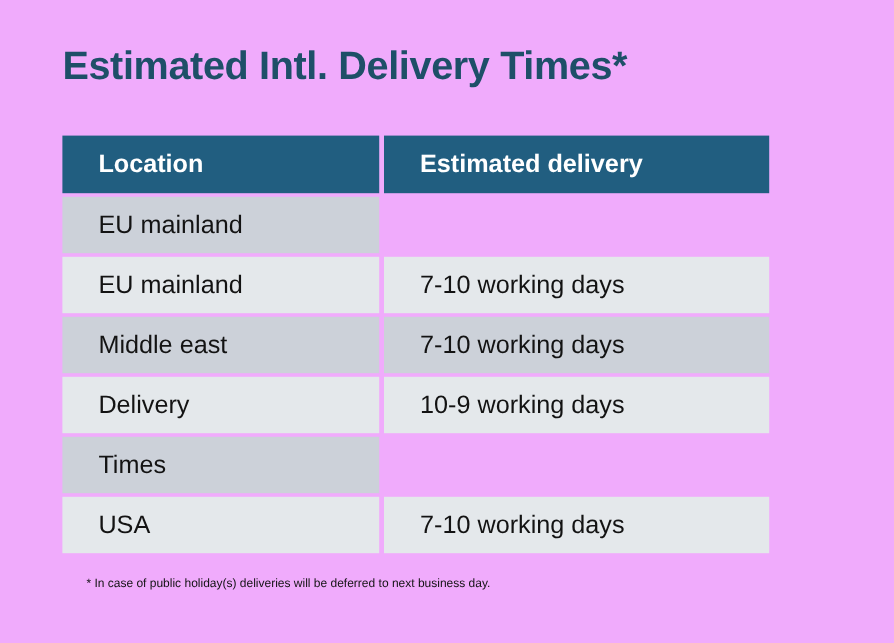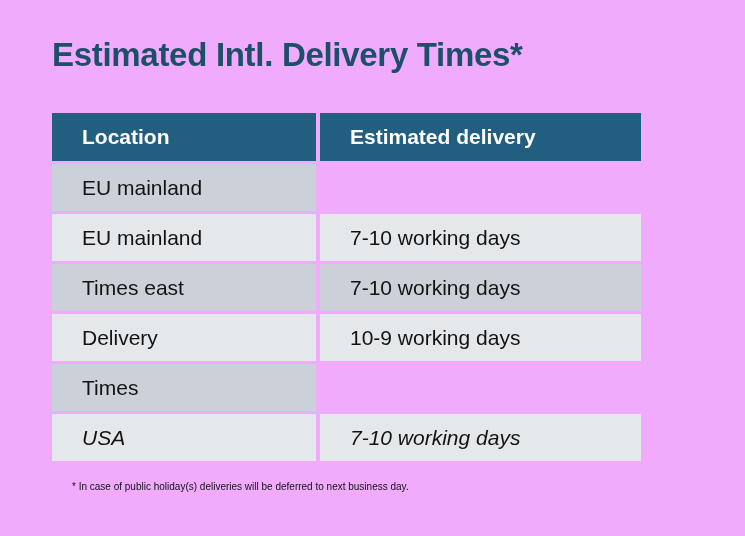--- a/index.html
+++ b/index.html
@@ -35,21 +35,20 @@
     top: 113px;
     width: 639px;
   }
   .table-row {
     display: flex;
     width: 100%;
     margin-bottom: 3px;
   }
   .table-row:last-child {
     margin-bottom: 16px;
-    font-style: italic;
   }
   .cell {
     box-sizing: border-box;
     height: 47px;
     display: flex;
     align-items: center;
     padding-left: 30px;
     font-size: 21px;
     color: #131313;
     overflow: hidden;
@@ -102,21 +101,21 @@
     <div class="table-row row-dark">
       <div class="cell cell-location">EU mainland</div>
     </div>
 
     <div class="table-row row-light">
       <div class="cell cell-location">EU mainland</div>
       <div class="cell cell-delivery">7-10 working days</div>
     </div>
 
     <div class="table-row row-dark">
-      <div class="cell cell-location">Times east</div>
+      <div class="cell cell-location">Middle east</div>
       <div class="cell cell-delivery">7-10 working days</div>
     </div>
 
     <div class="table-row row-light">
       <div class="cell cell-location">Delivery</div>
       <div class="cell cell-delivery">10-9 working days</div>
     </div>
 
     <div class="table-row row-dark">
       <div class="cell cell-location">Times</div>

